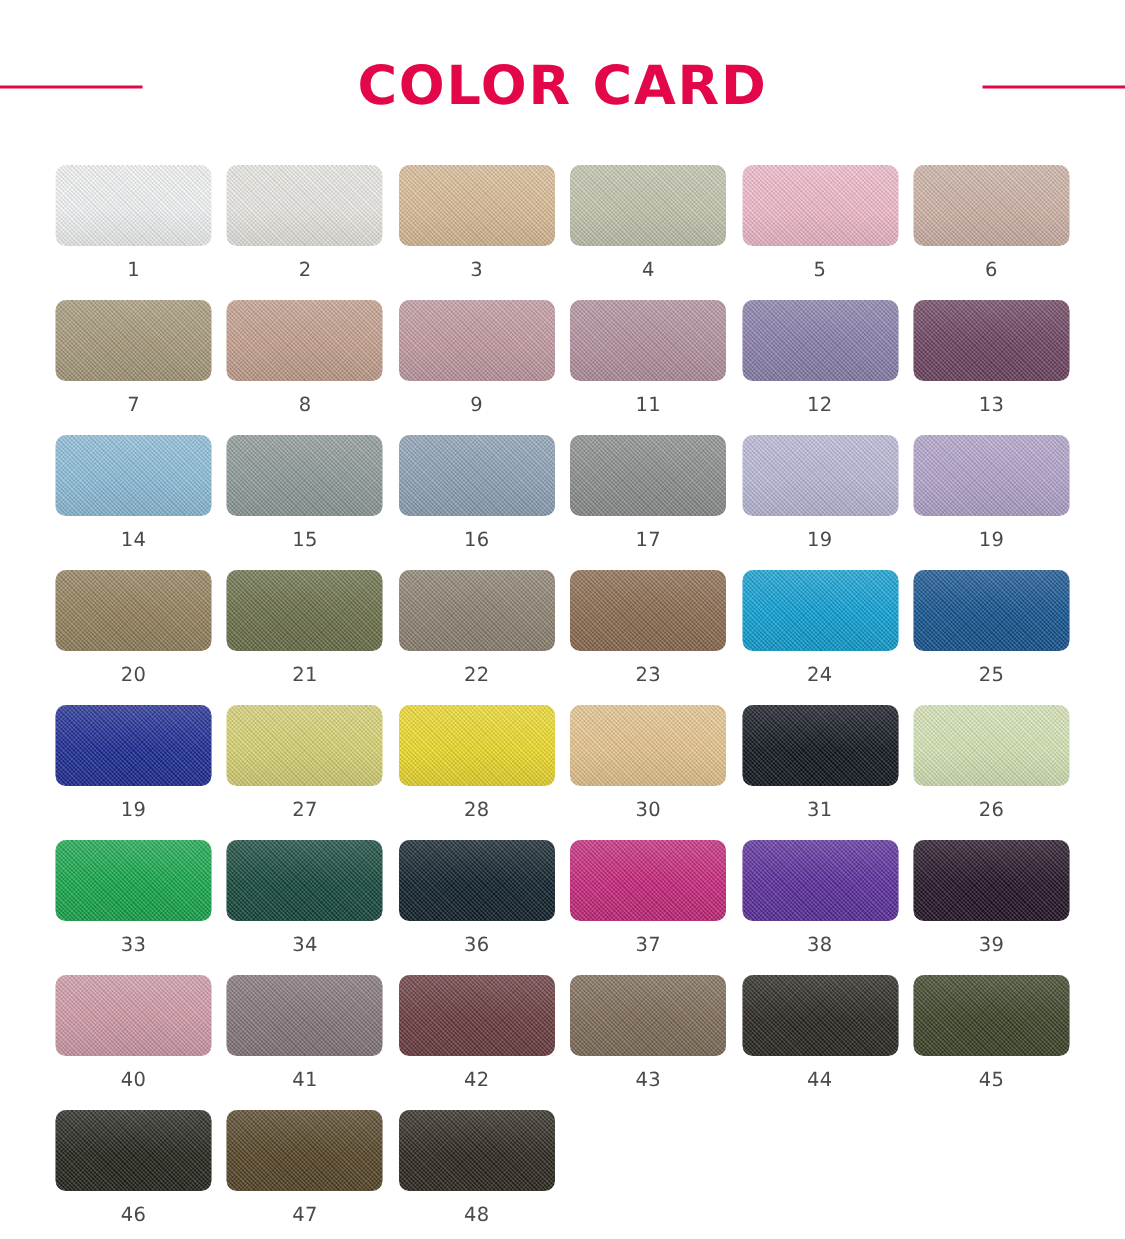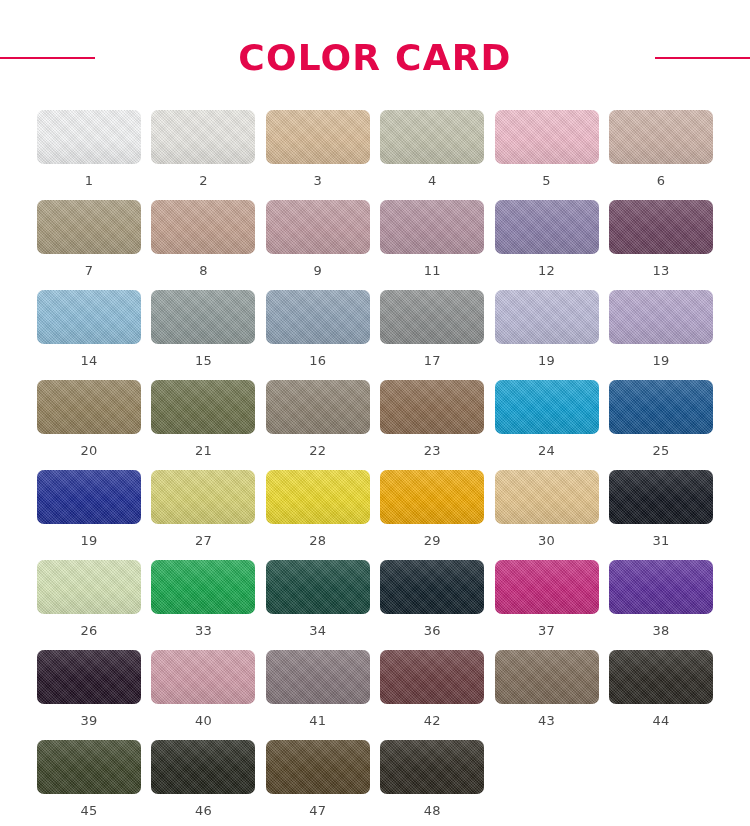--- a/index.html
+++ b/index.html
@@ -231,24 +231,20 @@
       </div>
       <div class="cell">
         <div class="swatch" style="background-color: rgb(214, 209, 115);"></div>
         <div class="swatch-label">27</div>
       </div>
       <div class="cell">
         <div class="swatch" style="background-color: rgb(236, 217, 42);"></div>
         <div class="swatch-label">28</div>
       </div>
       <div class="cell">
-        <div class="swatch" style="background-color: rgb(240, 168, 0);"></div>
-        <div class="swatch-label">29</div>
-      </div>
-      <div class="cell">
         <div class="swatch" style="background-color: rgb(228, 196, 140);"></div>
         <div class="swatch-label">30</div>
       </div>
       <div class="cell">
         <div class="swatch" style="background-color: rgb(18, 22, 31);"></div>
         <div class="swatch-label">31</div>
       </div>
       <div class="cell">
         <div class="swatch" style="background-color: rgb(212, 226, 180);"></div>
         <div class="swatch-label">26</div>

